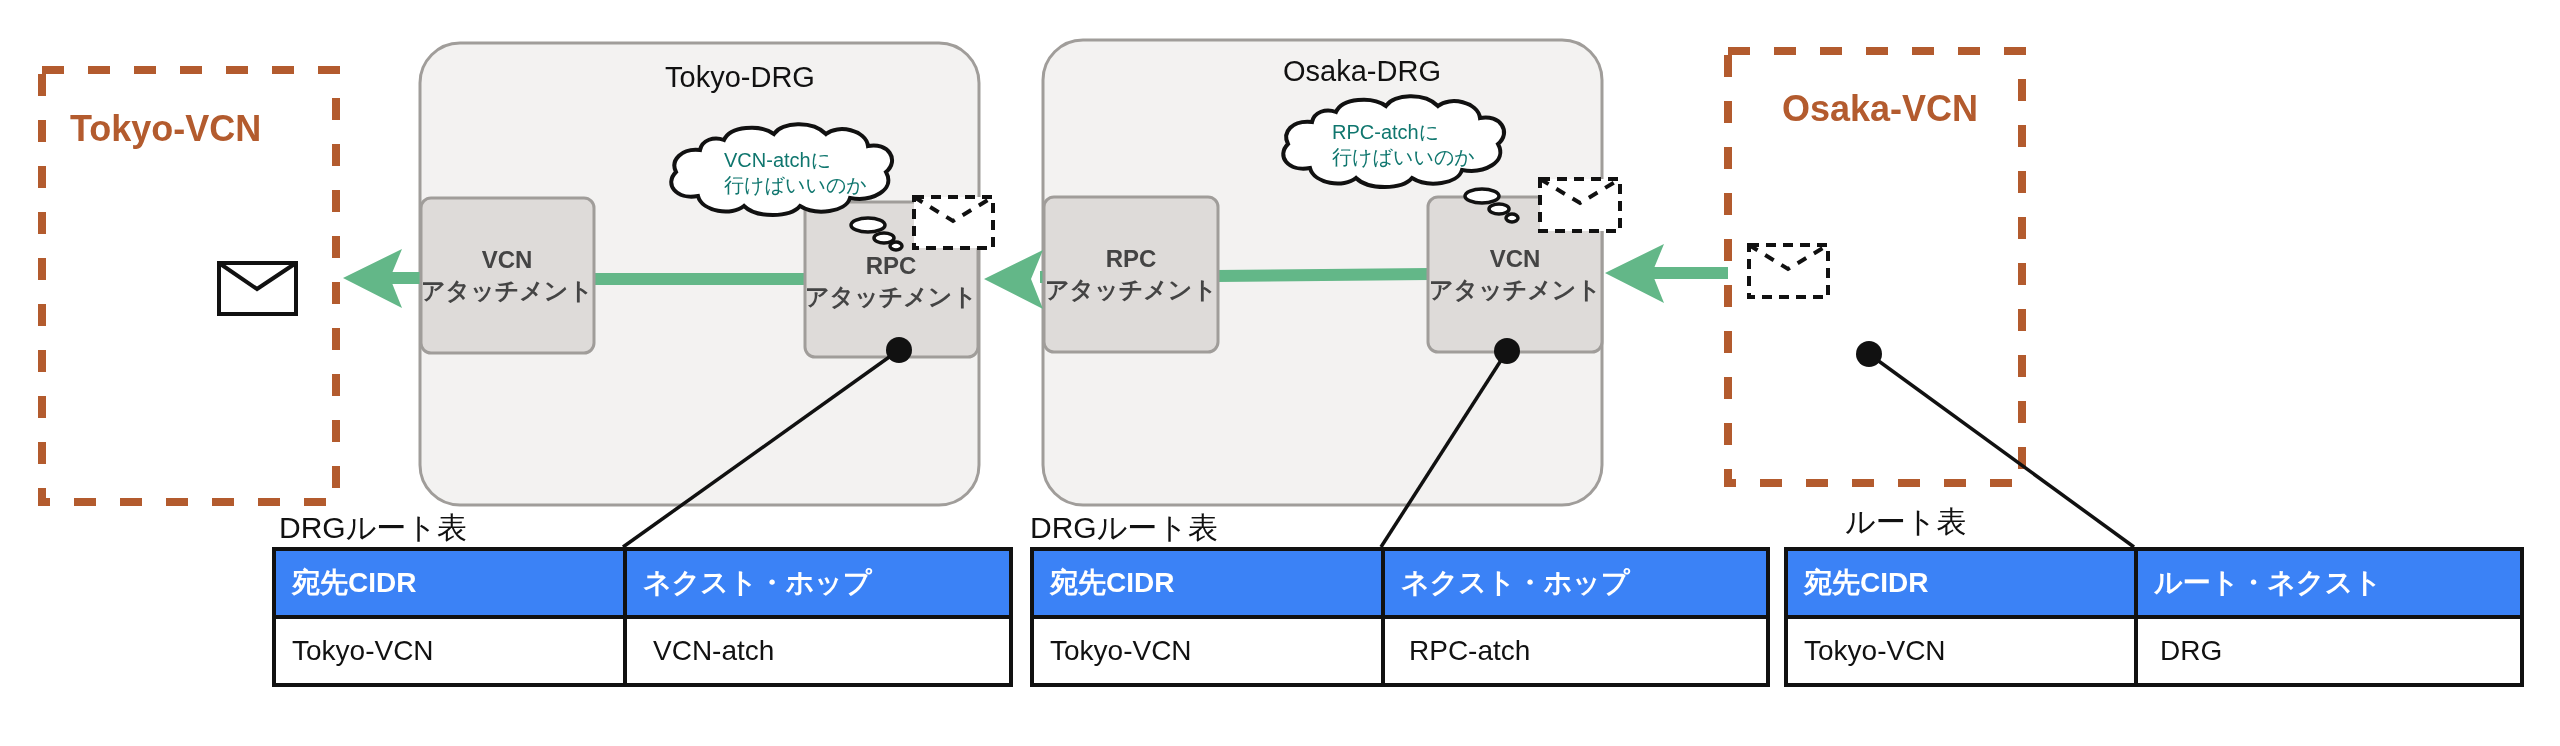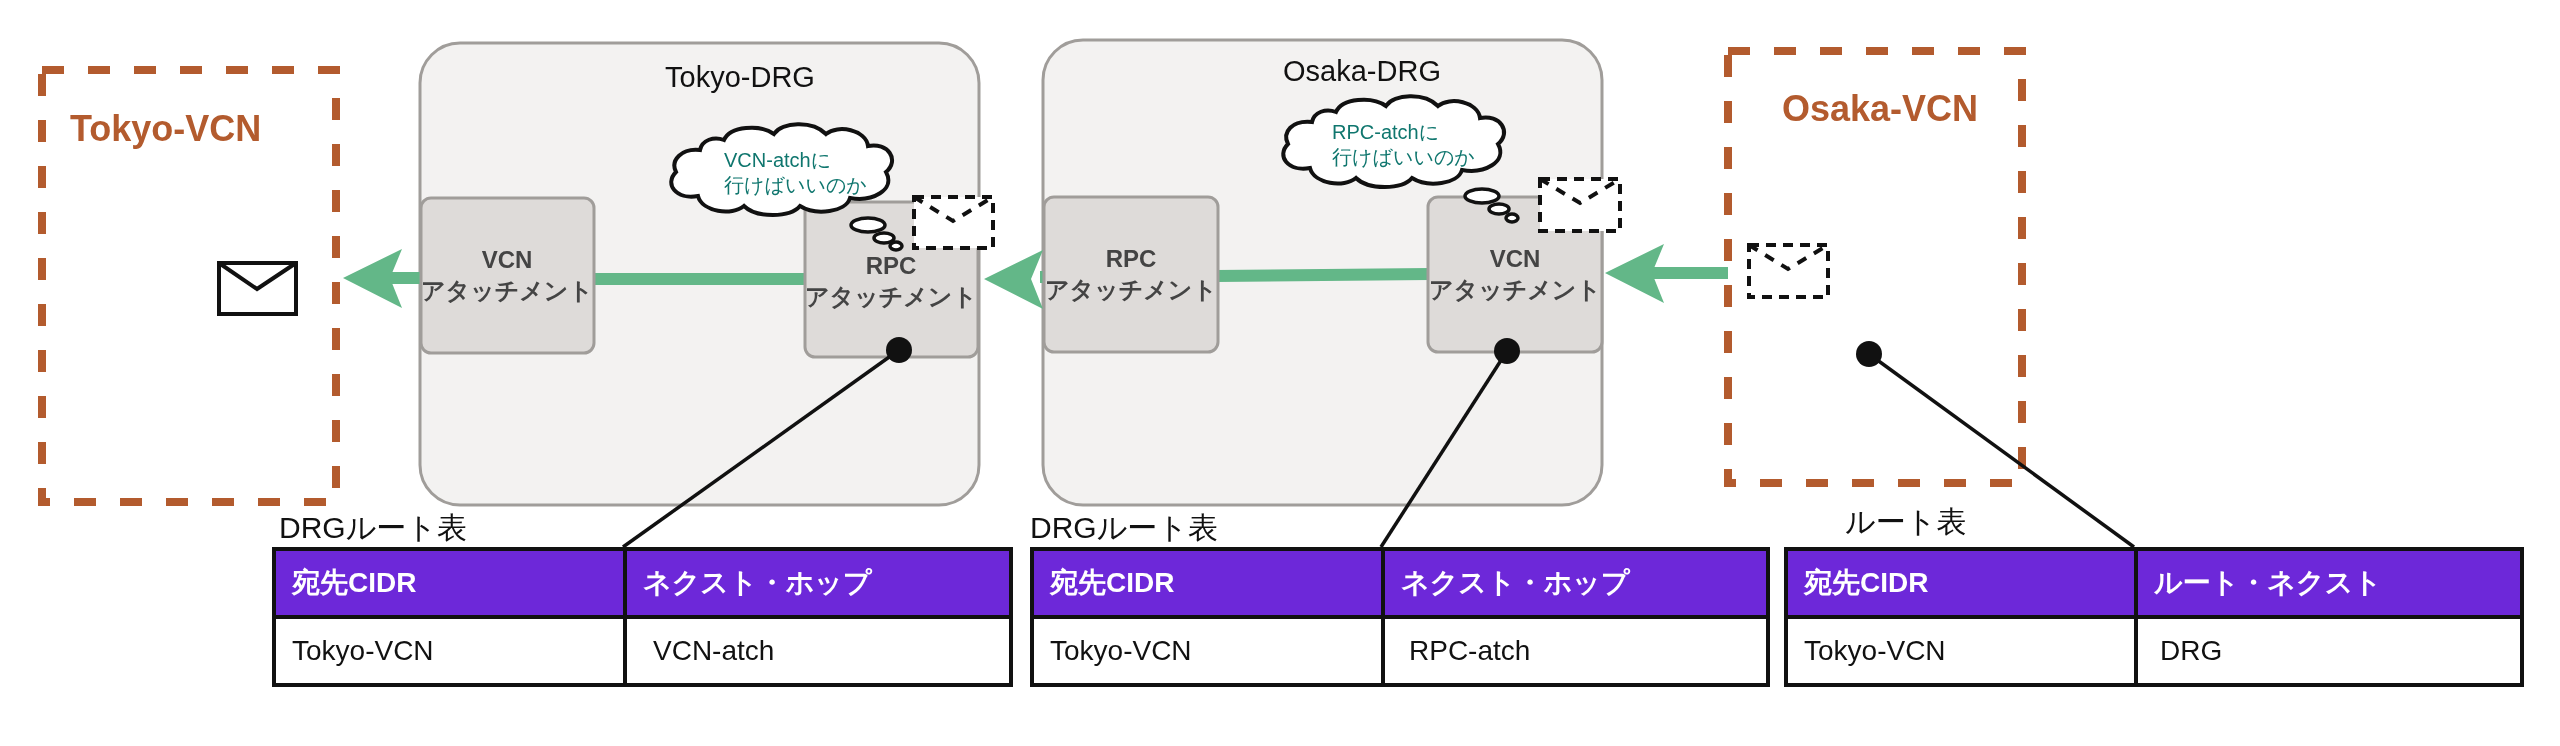--- a/index.html
+++ b/index.html
@@ -7,21 +7,21 @@
          font-family: "Liberation Sans", "DejaVu Sans", sans-serif; }
   svg.canvas { position: absolute; left: 0; top: 0; }
   .abs { position: absolute; }
   .vcn-label { color: #b35b2e; font-size: 36px; font-weight: bold; white-space: nowrap; }
   .drg-title { color: #111; font-size: 29px; white-space: nowrap; transform: translateX(-50%); margin-left: 40px; }
   .attach-label { color: #444; font-size: 24px; text-align: center; line-height: 31px; white-space: nowrap; transform: translateX(-50%); font-weight: bold; }
   .cloud-text { color: #0f766e; font-size: 20px; line-height: 25px; white-space: nowrap; }
   .table-caption { color: #111; font-size: 30px; white-space: nowrap; }
   .rt { position: absolute; border-collapse: collapse; table-layout: fixed; }
   .rt td { border: 4px solid #111; padding: 0 0 0 16px; font-size: 28px; box-sizing: border-box; white-space: nowrap; }
-  .rt tr.head td { background: #6d28d9; color: #ffffff; font-weight: bold; height: 68px; }
+  .rt tr.head td { background: #3b82f6; color: #ffffff; font-weight: bold; height: 68px; }
   .rt tr.row td { background: #ffffff; color: #111; height: 68px; }
 </style>
 </head>
 <body>
 
 <svg class="canvas" width="2560" height="746" viewBox="0 0 2560 746">
 
   <rect x="42" y="70" width="294" height="432" fill="none" stroke="#b35b2e" stroke-width="8" stroke-dasharray="22 24"></rect>
   <rect x="1728" y="51" width="294" height="432" fill="none" stroke="#b35b2e" stroke-width="8" stroke-dasharray="22 24"></rect>
 

